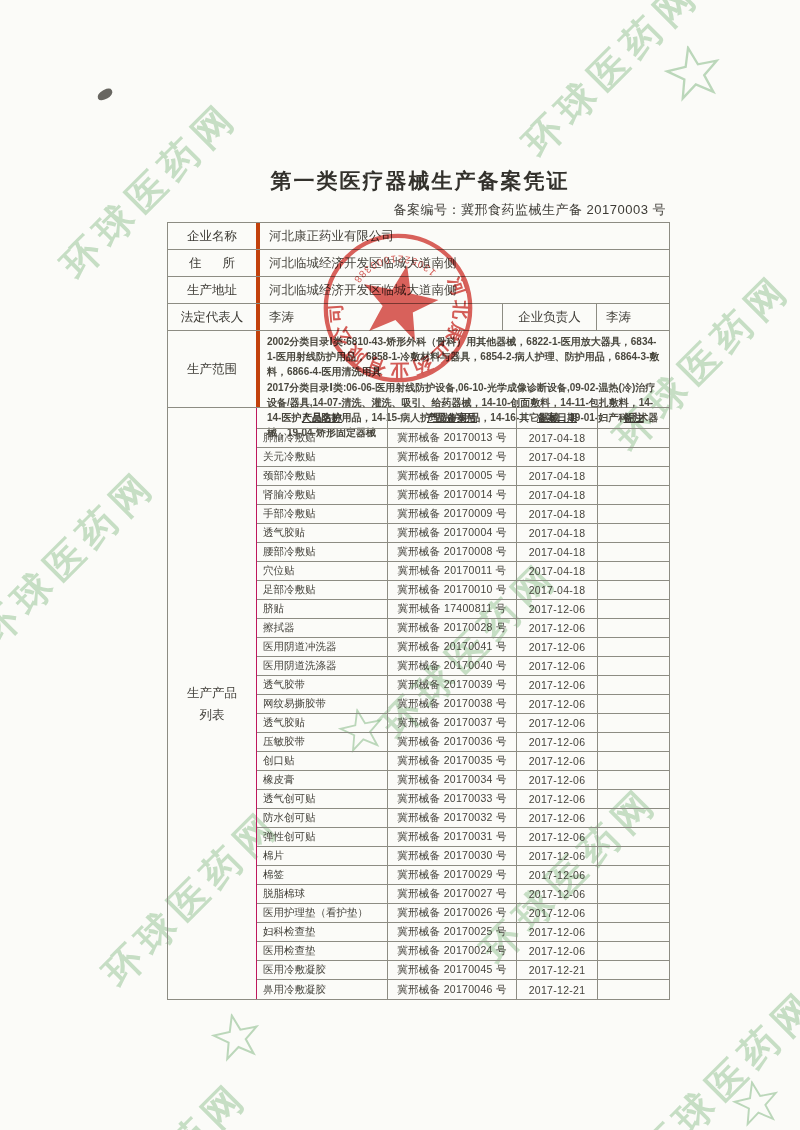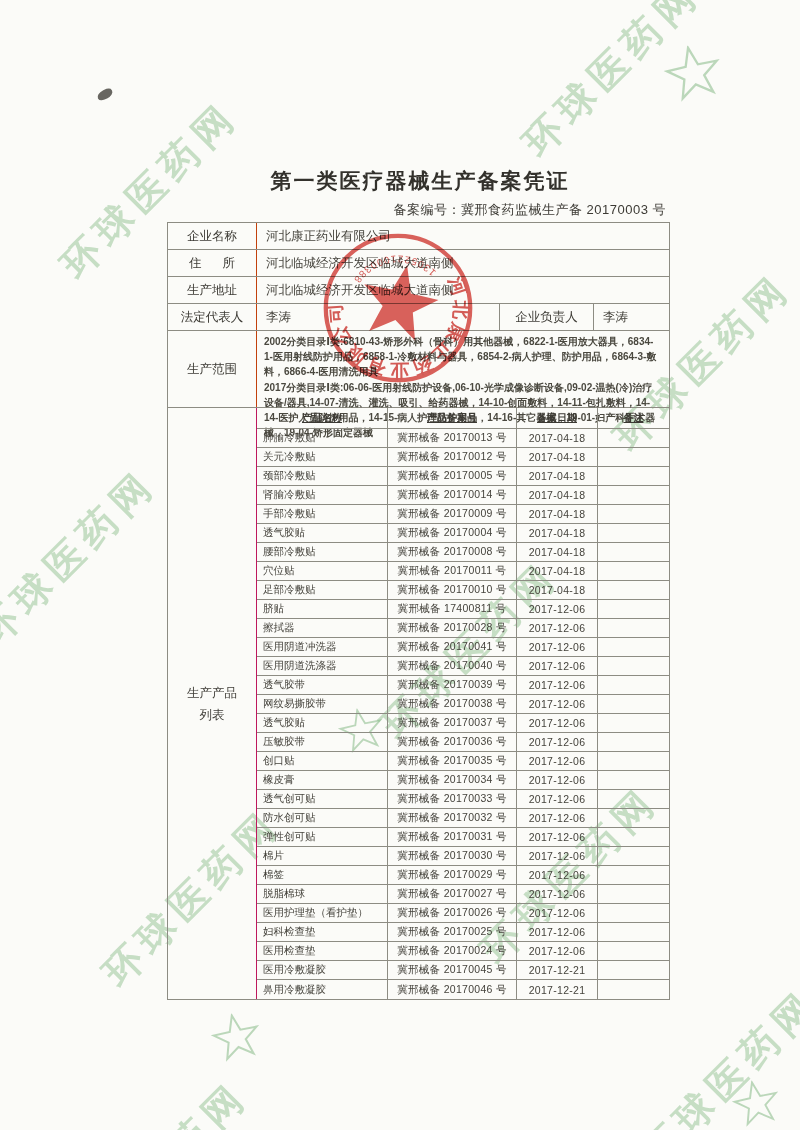--- a/index.html
+++ b/index.html
@@ -36,21 +36,21 @@
   }
   
   .doc-table{
     position:absolute;left:167px;top:222px;width:501px;
     border:1px solid #8d8c83;
   }
   .irow{display:flex;border-bottom:1px solid #8d8c83;}
   .irow:last-child{border-bottom:none;}
   .lbl{
     width:88px;flex:0 0 88px;display:flex;align-items:center;justify-content:center;
-    border-right:1px solid #c2410c;font-size:12.5px;color:#3c3a34;
+    border-right:4px solid #c2410c;font-size:12.5px;color:#3c3a34;
     white-space:pre;line-height:20px;
   }
   .val{
     flex:1;display:flex;align-items:center;padding-left:9px;
     font-size:12.5px;color:#45433c;
   }
   .h26{height:26px;}
   .rep-val{flex:0 0 233px;border-right:1px solid #8d8c83;}
   .rep-lbl2{
     flex:0 0 93px;display:flex;align-items:center;justify-content:center;

